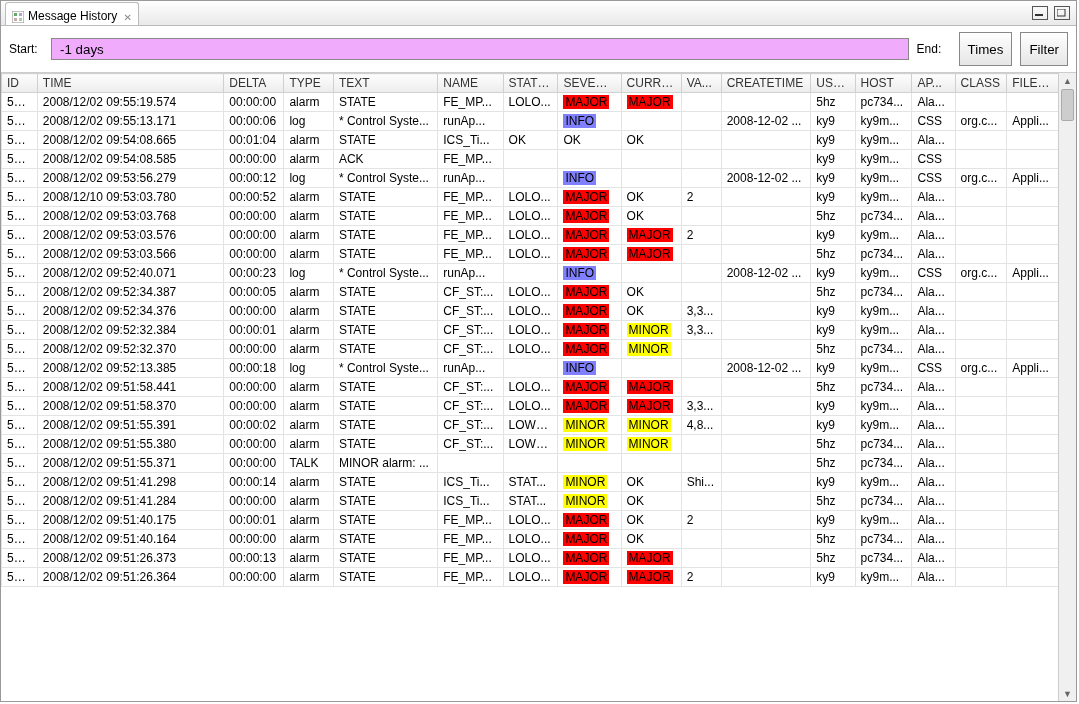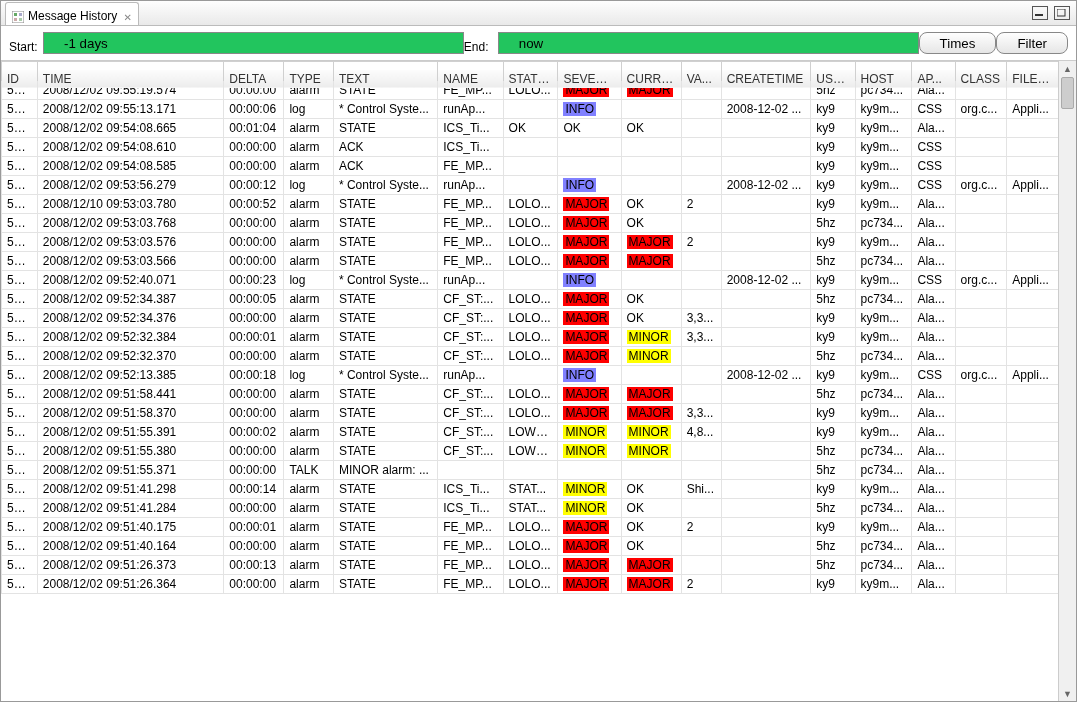--- a/index.html
+++ b/index.html
@@ -3,28 +3,28 @@
 <meta charset="utf-8">
 <style>
   html,body{margin:0;padding:0;font-family:"Segoe UI",Tahoma,sans-serif;font-size:12px;background:#fff;color:#000}
   .window{border:1px solid #999;width:1077px;height:702px;box-sizing:border-box;display:flex;flex-direction:column;background:#fff}
   .tabbar{display:flex;align-items:center;height:24px;background:linear-gradient(#fefefe,#e9e9e9);border-bottom:1px solid #bbb;padding-left:4px}
   .tab{display:flex;align-items:flex-end;gap:4px;background:#fff;border:1px solid #bbb;border-bottom:none;border-radius:3px 3px 0 0;padding:2px 6px;height:18px}
   .tab-icon{width:12px;height:12px}
   .close-x{color:#888;font-size:10px;margin-left:2px}
   .title-right{margin-left:auto;display:flex;align-items:center;gap:6px;padding-right:6px}
   .title-btn{width:14px;height:12px;border:1px solid #555;display:flex;align-items:center;justify-content:center}
-  .filterbar{display:flex;align-items:flex-end;gap:0;padding:6px 8px}
+  .filterbar{display:flex;align-items:center;gap:8px;padding:6px 8px}
   .filterbar label{min-width:34px}
-  .textbox{flex:1;border:1px solid #888;height:20px;padding:0 20px;background:#22c55e}
-  .btn{border:1px solid #888;background:linear-gradient(#fefefe,#e6e6e6);height:22px;padding:0 20px;border-radius:8px;cursor:pointer}
+  .textbox{flex:1;border:1px solid #888;height:20px;padding:0 8px;background:#f0abfc}
+  .btn{border:1px solid #888;background:linear-gradient(#fefefe,#e6e6e6);height:34px;padding:0 8px;border-radius:0;cursor:pointer}
   .table-wrap{flex:1;overflow:auto;border-top:1px solid #ccc;position:relative}
   table{border-collapse:collapse;width:1058px;table-layout:fixed}
   th,td{border:1px solid #e3e3e3;padding:0 5px;height:18px;text-align:left;white-space:nowrap;overflow:hidden;text-overflow:ellipsis}
-  th{background:linear-gradient(#fdfdfd,#ececec);border-color:#d0d0d0;font-weight:400;color:#333;position:sticky;top:8px}
+  th{background:linear-gradient(#fdfdfd,#ececec);border-color:#d0d0d0;font-weight:400;color:#333;position:sticky;top:0}
   .sev{display:inline-block;padding:0 2px}
   .sev-MAJOR{background:#ff0000}
   .sev-MINOR{background:#ffff00}
   .sev-INFO{background:#8080ff}
   .vscroll{position:absolute;right:0;top:0;bottom:0;width:17px;background:#f0f0f0;border-left:1px solid #ccc}
   .vscroll .thumb{position:absolute;left:2px;right:2px;top:16px;height:30px;background:#cdcdcd;border:1px solid #aaa;border-radius:2px}
   .vscroll .arrow{position:absolute;left:0;right:0;height:15px;display:flex;align-items:center;justify-content:center;color:#666;font-size:9px}
   .vscroll .arrow.up{top:0}
   .vscroll .arrow.down{bottom:0}
 </style>
@@ -55,21 +55,20 @@
             <rect x="0" y="0" width="8" height="7" fill="none" stroke="#333"></rect>
           </svg>
         </div>
     </div>
   </div>
 
   <div class="filterbar">
     <label>Start:</label>
     <input class="textbox" value="-1 days" style="">
     <label>End:</label>
-    <input class="textbox" value="now" style="">
     <button class="btn">Times</button>
     <button class="btn">Filter</button>
   </div>
 
   <div class="table-wrap">
     <table>
       <colgroup id="colgroup">
           <col style="width: 34px;">
           <col style="width: 177px;">
           <col style="width: 57px;">
@@ -156,38 +155,20 @@
             <td>OK</td>
             <td></td>
             <td></td>
             <td>ky9</td>
             <td>ky9m...</td>
             <td>Ala...</td>
             <td></td>
             <td></td>
           </tr>
           <tr>
-            <td>59310</td>
-            <td>2008/12/02 09:54:08.610</td>
-            <td>00:00:00</td>
-            <td>alarm</td>
-            <td>ACK</td>
-            <td>ICS_Ti...</td>
-            <td></td>
-            <td></td>
-            <td></td>
-            <td></td>
-            <td></td>
-            <td>ky9</td>
-            <td>ky9m...</td>
-            <td>CSS</td>
-            <td></td>
-            <td></td>
-          </tr>
-          <tr>
             <td>59308</td>
             <td>2008/12/02 09:54:08.585</td>
             <td>00:00:00</td>
             <td>alarm</td>
             <td>ACK</td>
             <td>FE_MP...</td>
             <td></td>
             <td></td>
             <td></td>
             <td></td>

